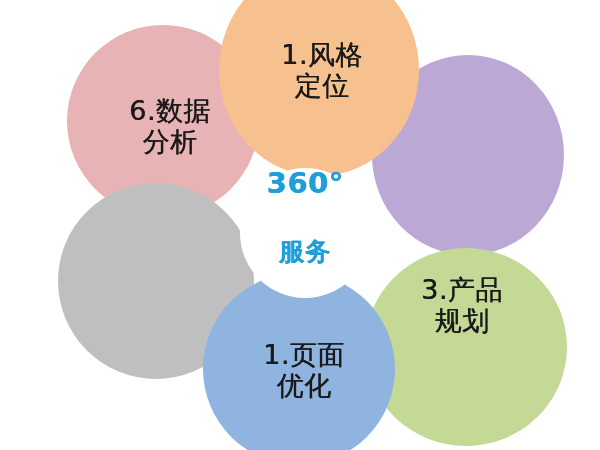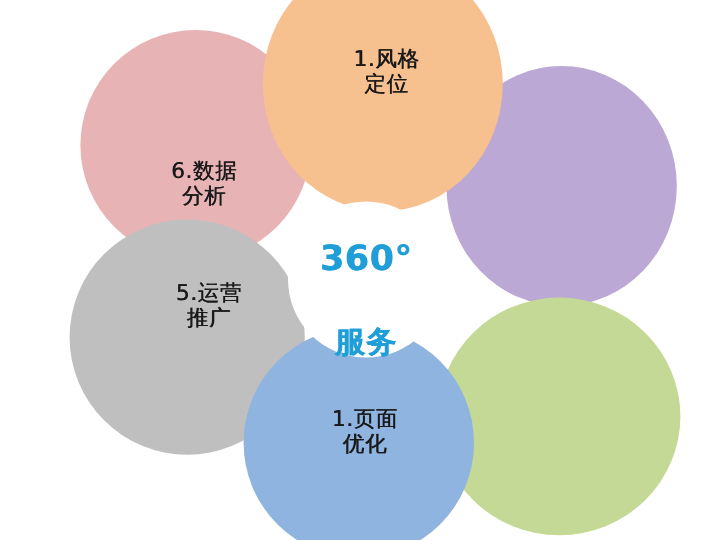--- a/index.html
+++ b/index.html
@@ -24,21 +24,21 @@
   .petal {
     position: absolute;
     border-radius: 50%;
     box-sizing: border-box;
   }
 
   .petal-label {
     position: absolute;
     color: #1a1a1a;
     font-weight: 400;
-    font-size: 18px;
+    font-size: 27px;
     line-height: 1.14;
     letter-spacing: 0.5px;
     text-align: center;
     white-space: pre-line;
     text-shadow: 0.5px 0 0 #1a1a1a;
     pointer-events: none;
   }
 
   
   .p-style   { left: 219px; top: -36px;  width: 200px; height: 212px; }
@@ -47,35 +47,35 @@
   .p-page    { left: 203px; top: 273px;  width: 192px; height: 192px; }
   .p-operate { left: 58px;  top: 183px;  width: 196px; height: 196px; }
   .p-data    { left: 67px;  top: 25px;   width: 192px; height: 192px; }
 
   
   .l-style   { left: 246px; top: 40px;  width: 152px; }
   .l-strategy{ left: 410px; top: 83px;  width: 136px; }
   .l-product { left: 392px; top: 275px; width: 140px; }
   .l-page    { left: 234px; top: 340px; width: 140px; }
   .l-operate { left: 104px; top: 235px; width: 140px; }
-  .l-data    { left: 100px; top: 96px;  width: 140px; margin-top: 37px; }
+  .l-data    { left: 100px; top: 96px;  width: 140px; }
 
   
   .hub {
     position: absolute;
     left: 240px;
     top: 168px;
     width: 130px;
     height: 130px;
     border-radius: 50%;
     background: #ffffff;
     display: flex;
     flex-direction: column;
     align-items: center;
-    justify-content: flex-end;
+    justify-content: flex-start;
     z-index: 10;
   }
   .hub-line1 {
     color: #1f9ed8;
     font-weight: 700;
     font-size: 29px;
     line-height: 1.05;
     letter-spacing: 0.5px;
     text-shadow: 0.6px 0 0 #1f9ed8;
   }
@@ -106,23 +106,23 @@
 
   <div class="petal p-page" style="background: rgb(143, 180, 224);"></div>
 
   <div class="petal-label l-data">6.数据
 分析</div>
 
   <div class="petal-label l-style">1.风格
 定位</div>
 
 
-  <div class="petal-label l-operate">5.运营
-推广</div>
 
+  <div class="petal-label l-product">3.产品
+规划</div>
 
   <div class="petal-label l-page">1.页面
 优化</div>
 
   <div class="hub" style="background: rgb(255, 255, 255);">
     <div class="hub-line1" style="color: rgb(31, 158, 216);">360°</div>
     <div class="hub-line2" style="color: rgb(31, 158, 216); margin-top: 40px;">服务</div>
   </div>
 
 </div>

